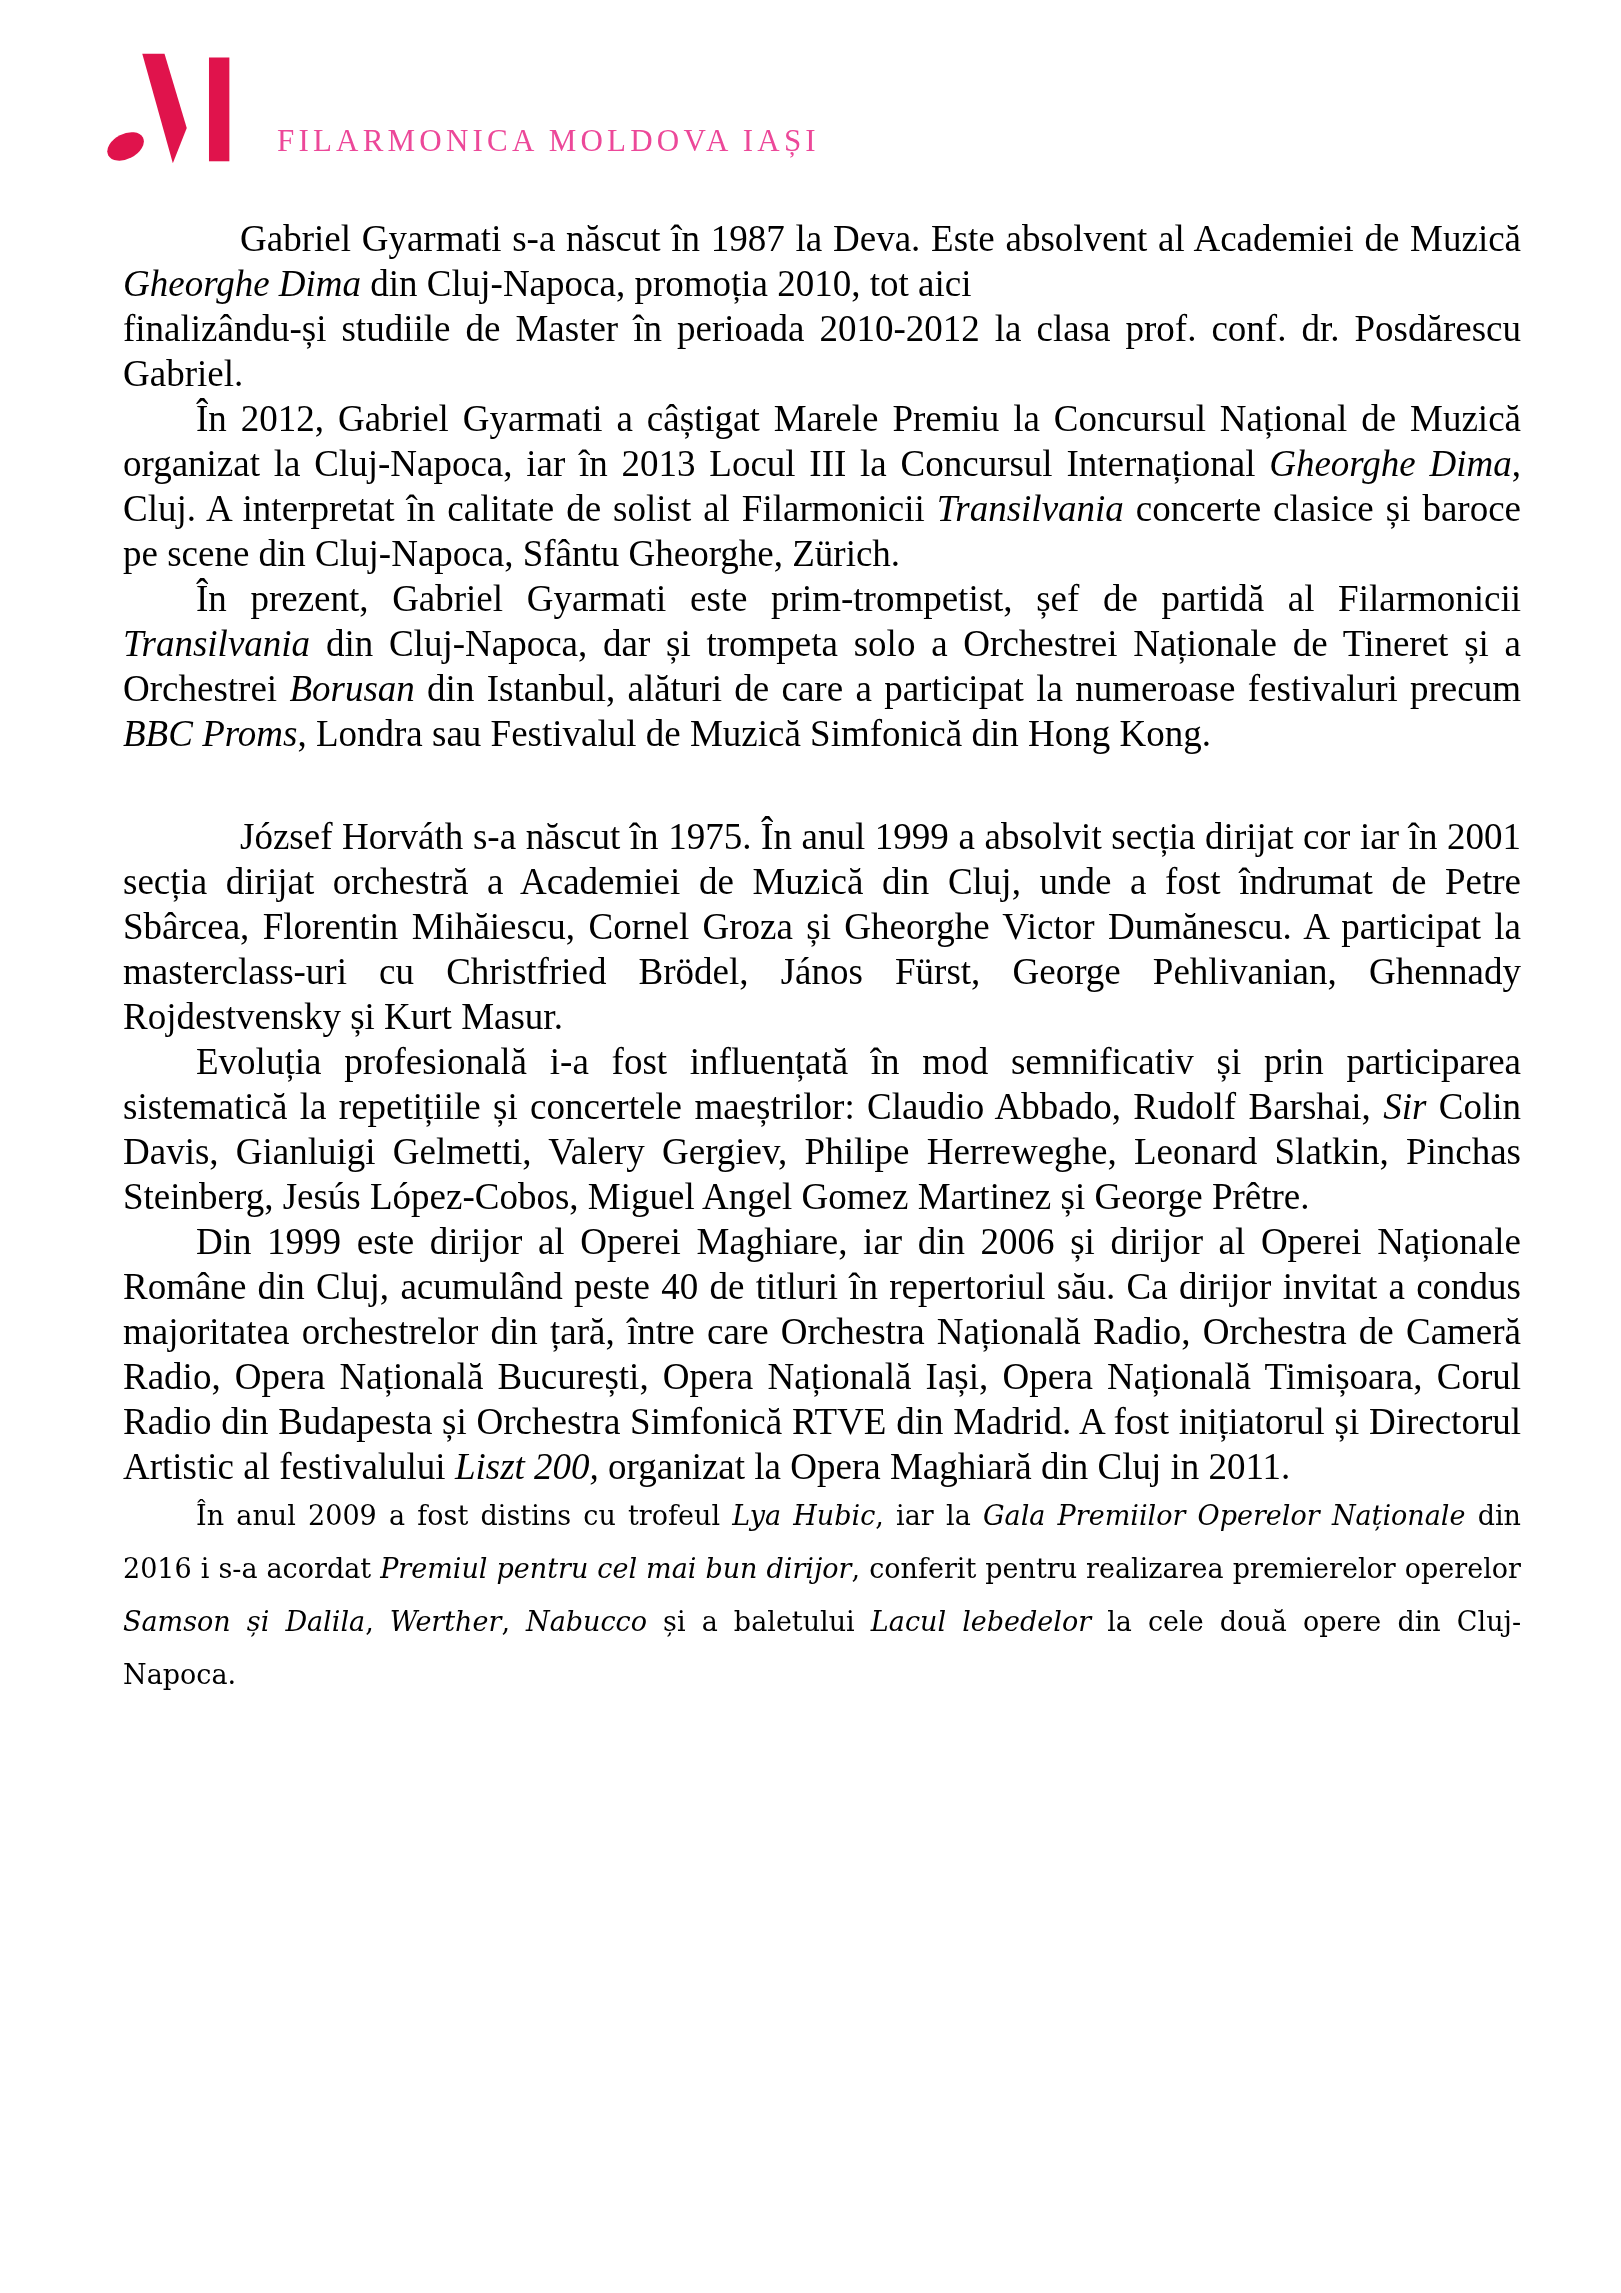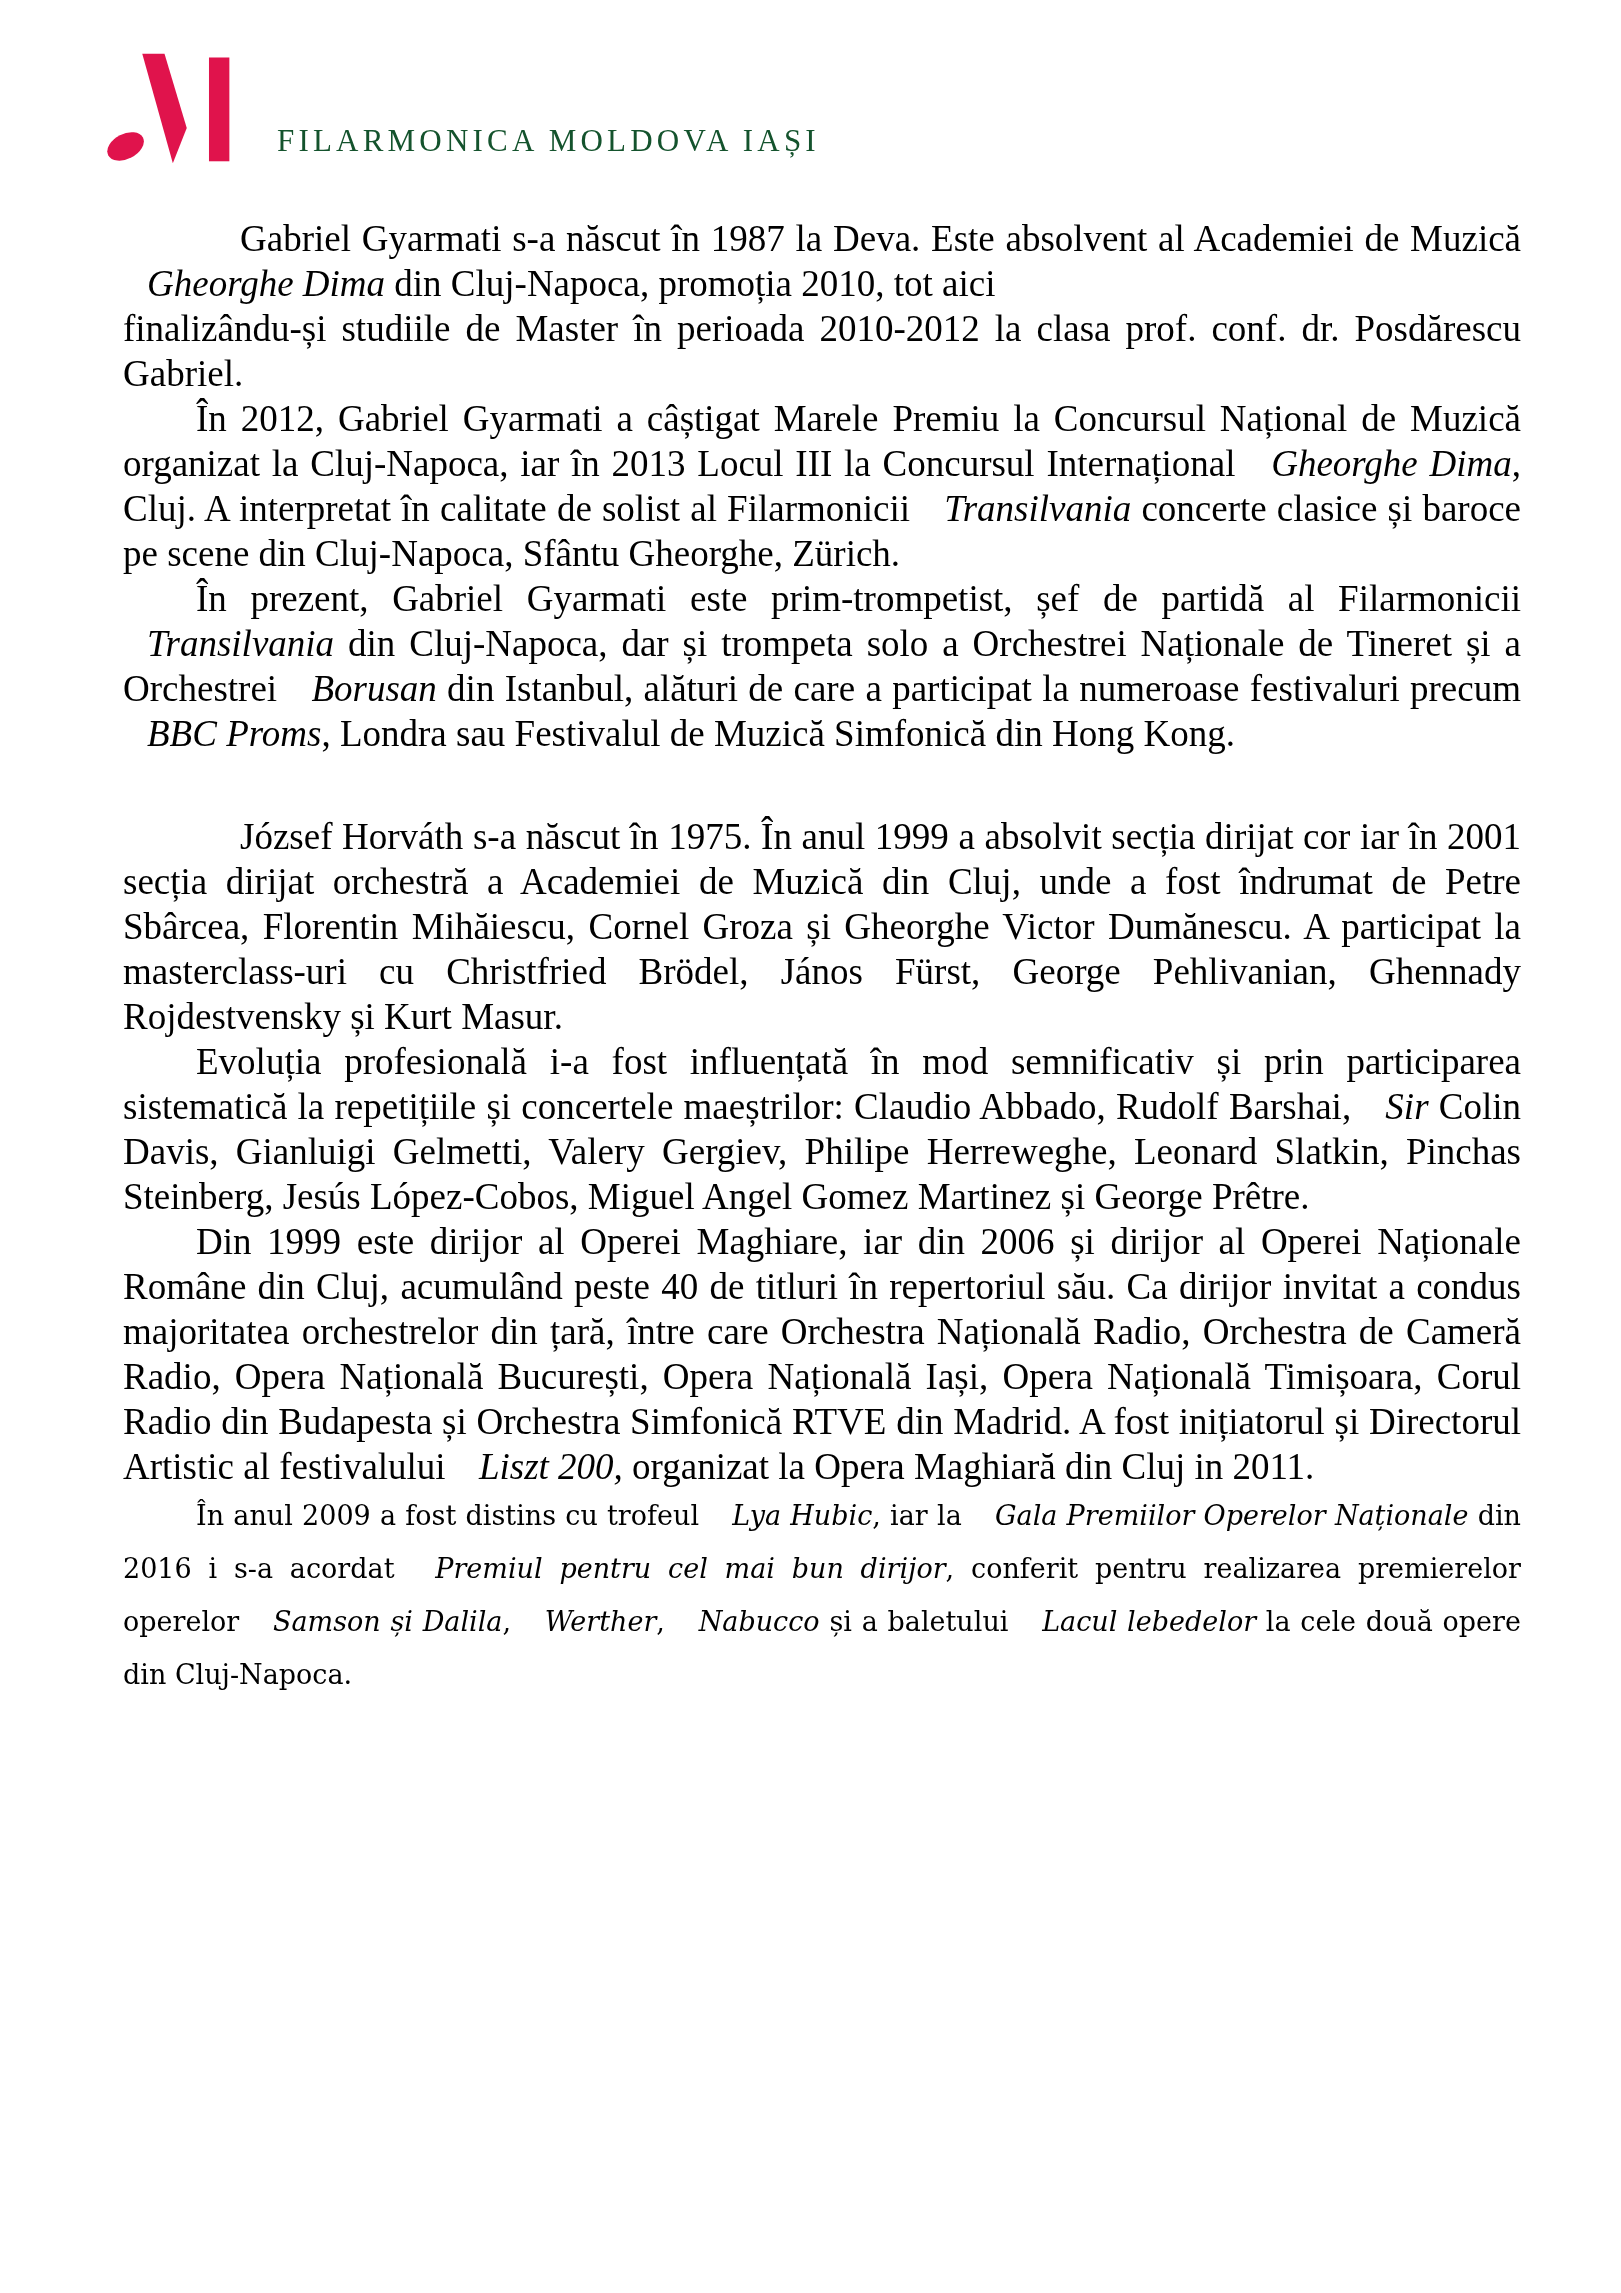--- a/index.html
+++ b/index.html
@@ -18,41 +18,41 @@
     top: 50px;
     width: 139px;
     height: 116px;
   }
   .brand-title {
     position: absolute;
     left: 277px;
     top: 123px;
     font-size: 31px;
     letter-spacing: 4.2px;
-    color: #14532d;
+    color: #ec4899;
     white-space: nowrap;
   }
   .content {
     position: absolute;
     left: 123px;
     top: 216px;
     width: 1398px;
     font-size: 37px;
     line-height: 45px;
     text-align: justify;
   }
   .content p { margin: 0; text-indent: 73px; }
   .sec2 { display: block; margin-top: 58px; }
   .p-alt {
     font-family: "DejaVu Serif", serif;
     font-size: 27px;
     line-height: 53px;
   }
   .run-bold { font-weight: 400; margin-left: 44px; }
-  .run-italic { font-style: italic; margin-left: 24px; }
+  .run-italic { font-style: italic; }
   .footer {
     position: absolute;
     left: 0;
     right: 0;
     top: 2109px;
     text-align: center;
     font-size: 24px;
     line-height: 31px;
     color: #000000;
   }

